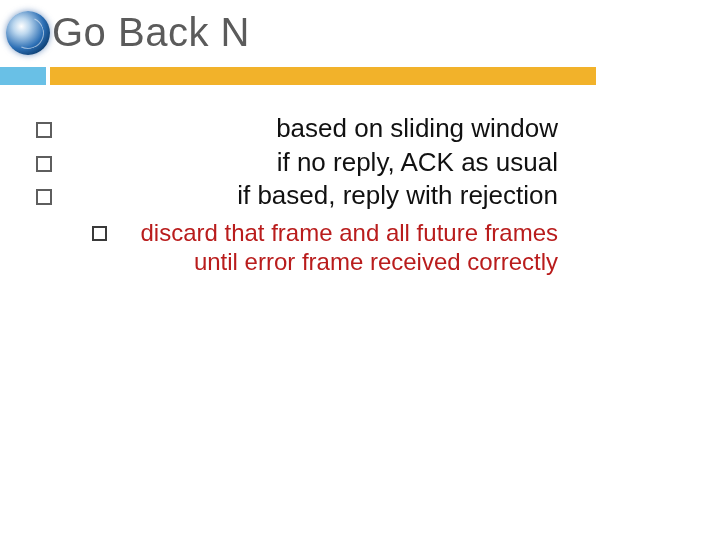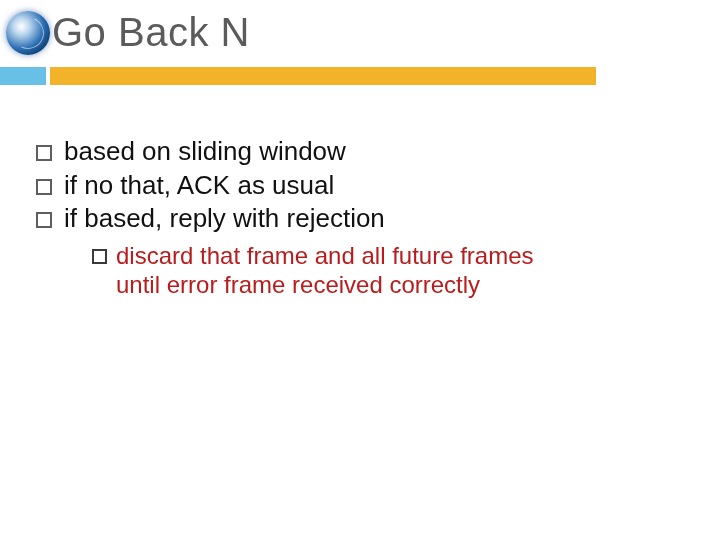--- a/index.html
+++ b/index.html
@@ -1,17 +1,17 @@
 <!DOCTYPE html>
 <html><head>
 <meta charset="utf-8">
 <style>
   * { margin: 0; padding: 0; box-sizing: border-box; }
   html, body { width: 720px; height: 540px; background: #fff; font-family: Arial, Helvetica, sans-serif; }
-  .slide { width: 596px; height: 540px; position: relative; padding: 0; }
+  .slide { width: 596px; height: 540px; position: relative; padding: 0; text-align: right; }
   .header { display: flex; align-items: center; padding: 10px 0 0 6px; }
   .logo {
     width: 44px; height: 44px; border-radius: 50%;
     background: radial-gradient(circle at 35% 35%, #fff 0%, #bcd7ee 20%, #2c6fb5 55%, #0a3a6b 80%);
     box-shadow: 0 0 6px rgba(40,90,160,0.6);
     position: relative; flex: 0 0 auto; margin-right: 2px;
   }
   .logo::after {
     content: ""; position: absolute; inset: 6px; border-radius: 50%;
     border: 1px solid rgba(255,255,255,0.5); border-top-color: transparent; border-left-color: transparent;
@@ -20,21 +20,21 @@
   .title {
     font-size: 40px; color: #5b5b5b; font-weight: 400; letter-spacing: 0.5px;
   }
   .accent-row { display: flex; margin-top: 12px; }
   .accent-small {
     width: 46px; height: 18px; background: #69c0e6; margin-right: 4px;
   }
   .accent-bar {
     flex: 1; height: 18px; background: #f2b22a;
   }
-  .content { padding: 28px 38px 0 36px; margin-top: 23px; }
+  .content { padding: 28px 38px 0 36px; }
   .main-list { list-style: none; }
   .main-list > li {
     position: relative; font-size: 26px; color: #111; line-height: 1.22;
     padding-left: 28px; margin-bottom: 2px;
   }
   .main-list > li::before {
     content: ""; position: absolute; left: 0; top: 9px;
     width: 12px; height: 12px; border: 2px solid #5e5e5e; background: transparent;
   }
   .sub-list { list-style: none; padding-left: 28px; margin-top: 6px; }
@@ -58,21 +58,21 @@
   </div>
 
   <div class="accent-row">
     <div class="accent-small"></div>
     <div class="accent-bar"></div>
   </div>
 
   <div class="content">
     <ul class="main-list">
       <li><span>based on sliding window</span></li>
-      <li><span>if no that, ACK as usual</span></li>
+      <li><span>if no reply, ACK as usual</span></li>
       <li><span>if based, reply with rejection</span>
         <ul class="sub-list">
           <li><span>discard that frame and all future frames until error frame received correctly</span></li>
         </ul>
       </li>
     </ul>
   </div>
 
 </div>
 

